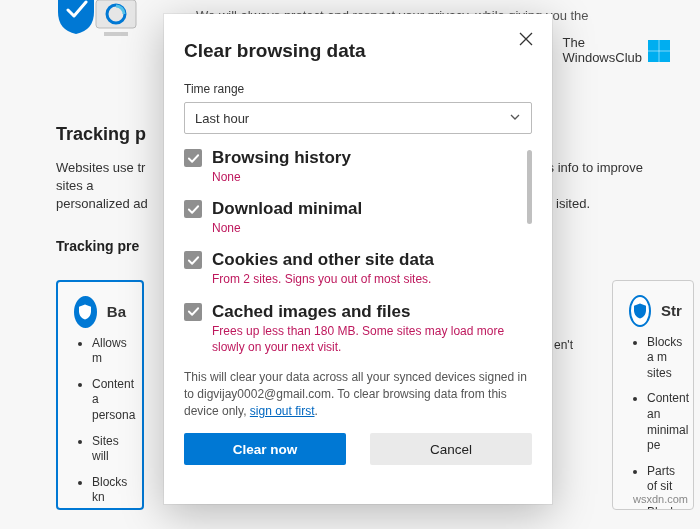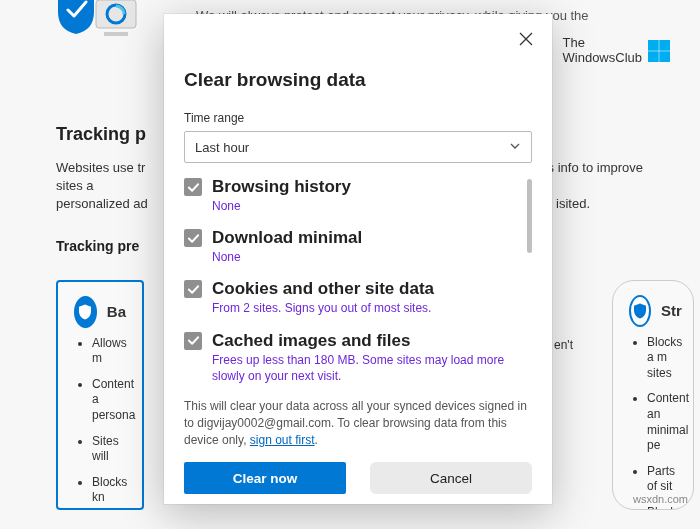--- a/index.html
+++ b/index.html
@@ -119,21 +119,21 @@
 
   
   .dialog {
     position: absolute;
     left: 164px;
     top: 14px;
     width: 388px;
     height: 490px;
     background: #fff;
     box-shadow: 0 10px 40px rgba(0,0,0,0.25), 0 0 0 1px rgba(0,0,0,0.05);
-    padding: 33px 20px 16px 20px;
+    padding: 4px 20px 16px 20px;
   }
   .dialog-close {
     position: absolute;
     right: 12px;
     top: 12px;
     width: 28px;
     height: 28px;
     display: flex;
     align-items: center;
     justify-content: center;
@@ -199,21 +199,21 @@
   }
   .checkbox svg { width: 13px; height: 13px; }
   .opt-body { flex: 1; }
   .opt-title {
     font-size: 17px;
     font-weight: 700;
     color: #222;
   }
   .opt-sub {
     font-size: 12px;
-    color: #6d28d9;
+    color: #be185d;
     line-height: 1.35;
     margin-top: 1px;
   }
   .sync-note {
     font-size: 12px;
     color: #555;
     line-height: 1.4;
     margin-top: 2px;
   }
   .sync-note a {
@@ -235,21 +235,20 @@
     border-radius: 2px;
   }
   .btn.primary {
     background: #0078d4;
     color: #fff;
     font-weight: 600;
   }
   .btn.secondary {
     background: #eaeaea;
     color: #222;
-    border-radius: 6px;
   }
 </style>
 </head>
 <body>
 
 <div class="bg">
 
   <div class="shield-illustration">
     <svg viewBox="0 0 90 70">
       <path d="M20 5 L38 10 L38 30 Q38 48 20 52 Q2 48 2 30 L2 10 Z" fill="#0078d4"></path>
@@ -306,21 +305,21 @@
         <li>Blocks kn</li>
       </ul>
     </div>
 
     <div style="width:395px;"></div>
 
     <div style="position:absolute;left:498px;top:58px;font-size:12px;color:#333;">
       <span>en't</span>
     </div>
 
-    <div class="card" style="width:82px;overflow:hidden;position:absolute;left:556px;border-radius:22px;">
+    <div class="card" style="width:82px;overflow:hidden;position:absolute;left:556px;">
       <div class="card-head">
         <span class="card-icon" style="background:#fff;border:2px solid #0078d4;">
           <svg viewBox="0 0 24 24">
               <path d="M12 2 L20 5 V11 C20 17 16 21 12 22 C8 21 4 17 4 11 V5 Z" fill="#0078d4"></path>
             </svg>
         </span>
         <span class="card-title">Str</span>
       </div>
       <ul>
         <li><span>Blocks a m</span><br><span>sites</span></li>

